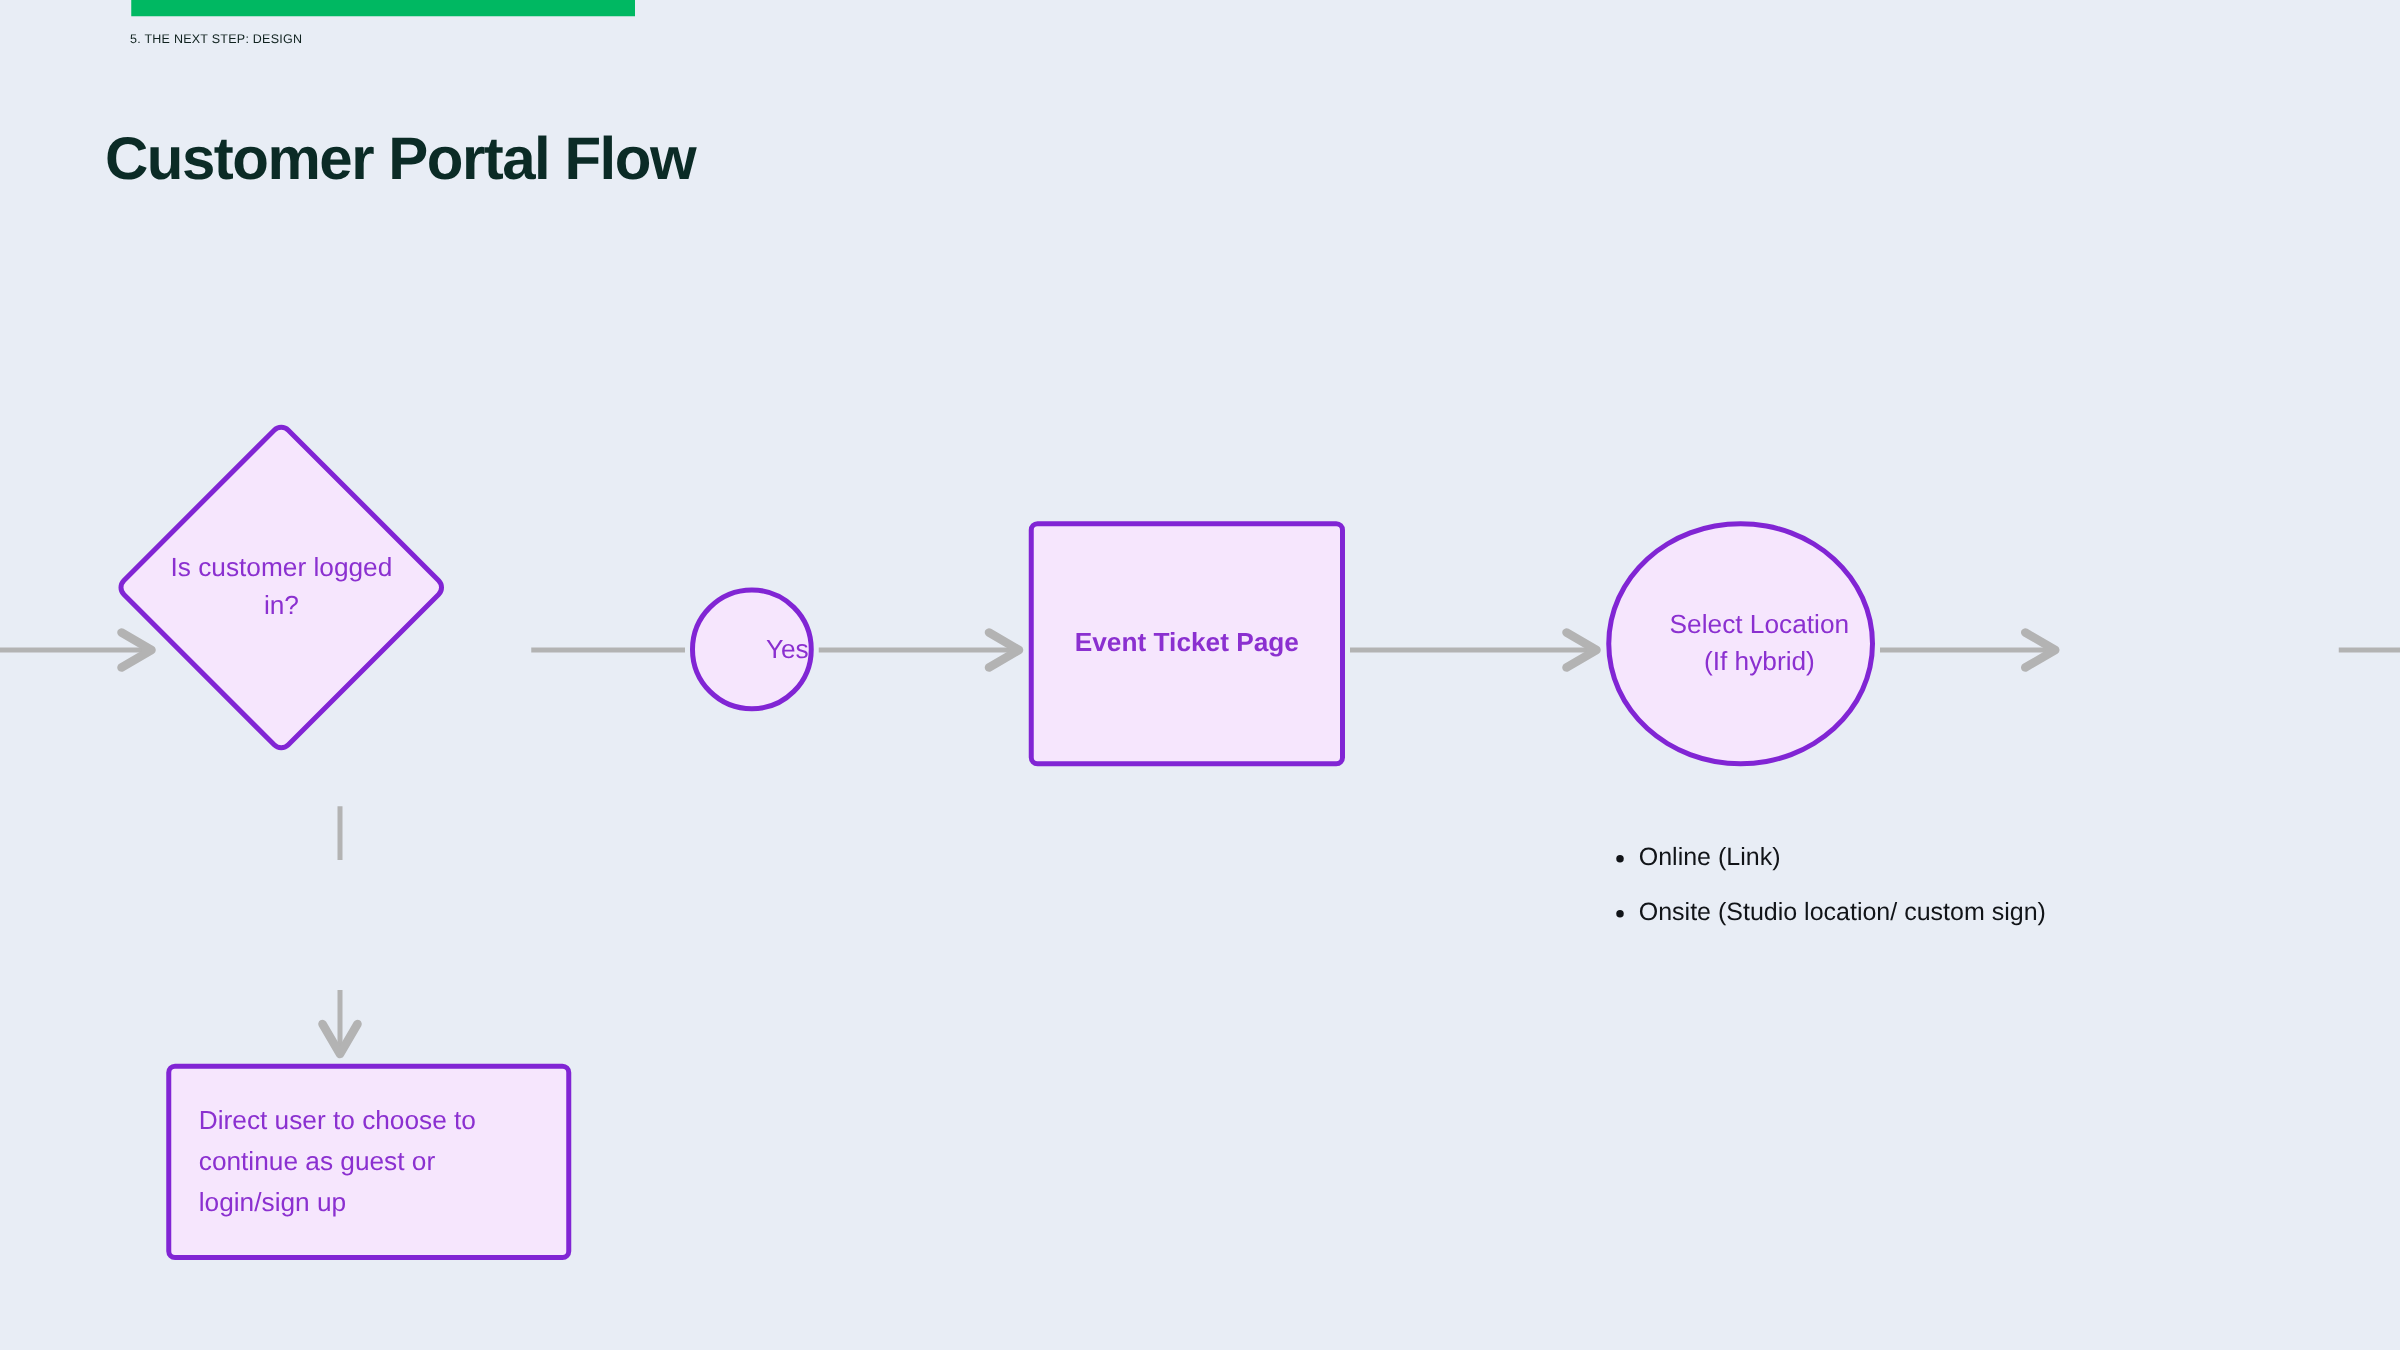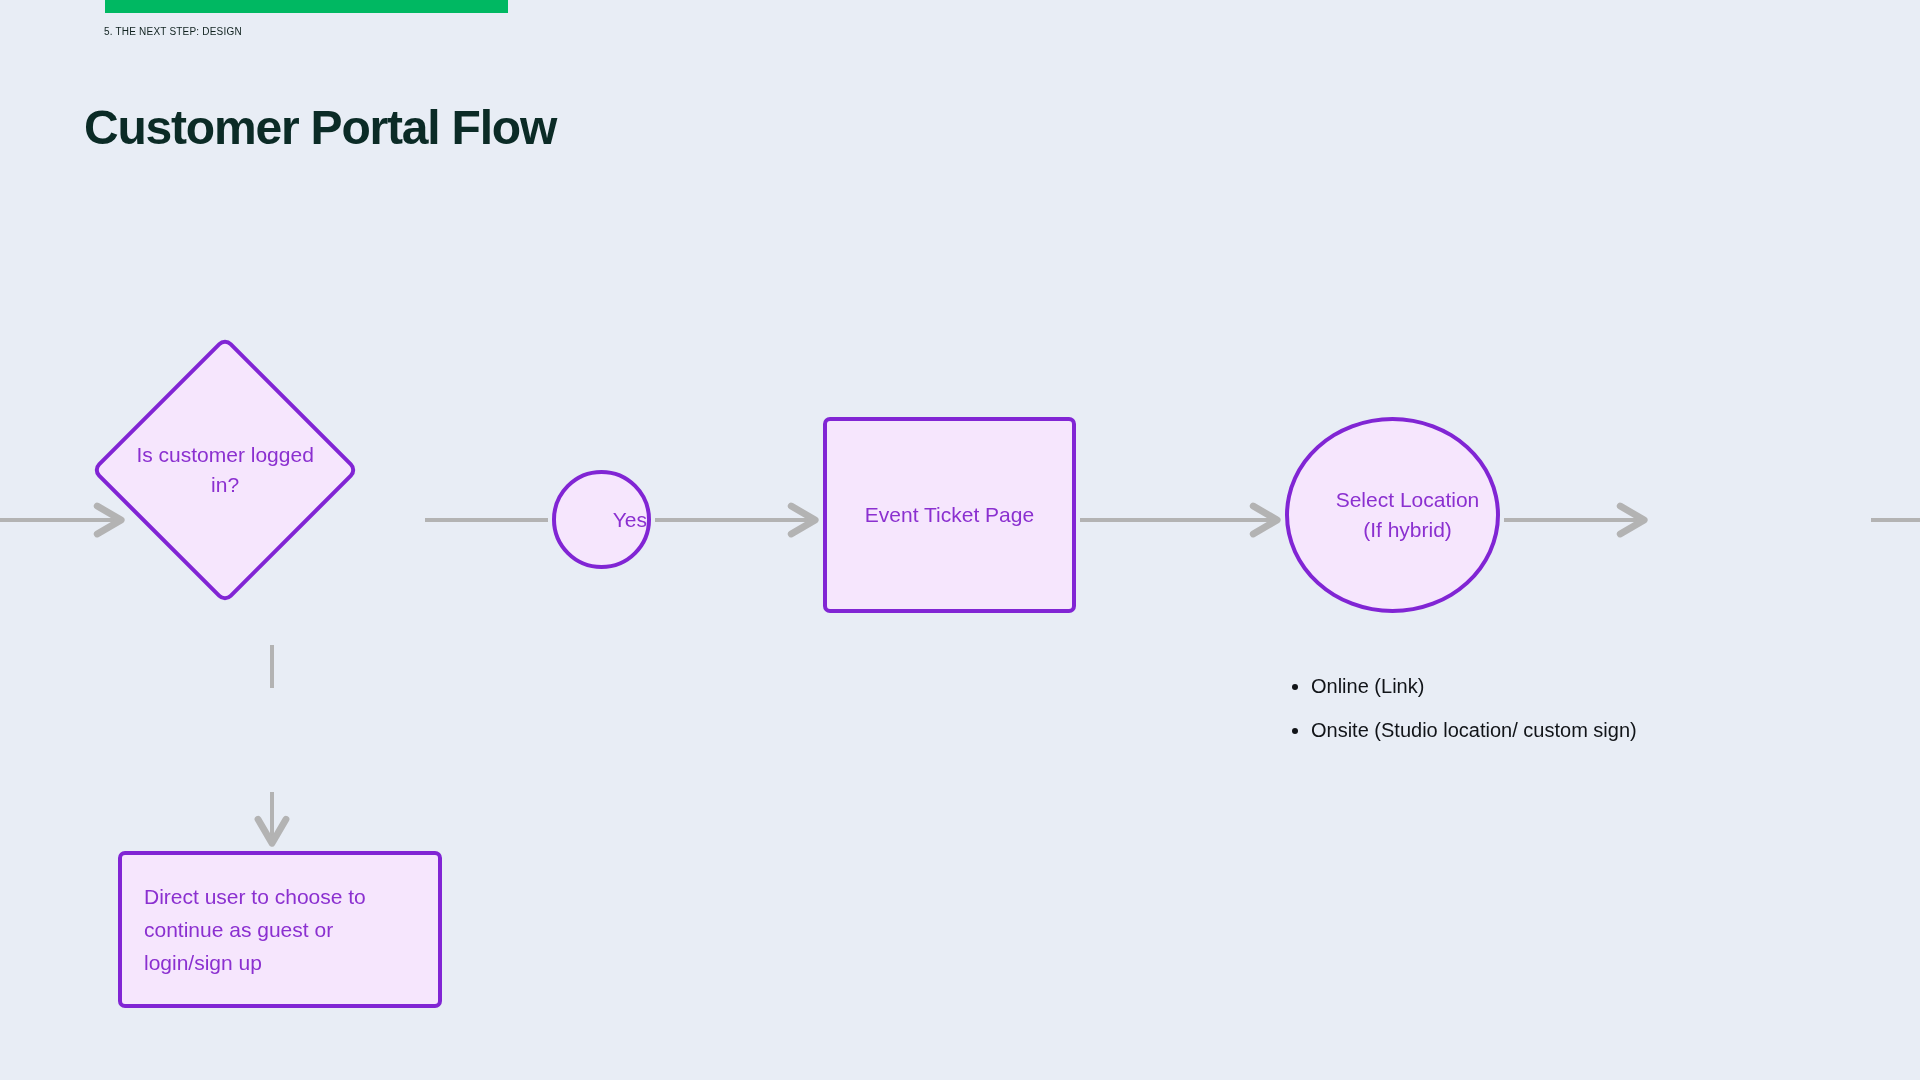--- a/index.html
+++ b/index.html
@@ -118,20 +118,21 @@
     justify-content: flex-start;
     text-align: left;
     padding: 0 22px;
     line-height: 1.58;
   }
   #node-event-page {
     left: 823px;
     top: 417px;
     width: 253px;
     height: 196px;
+    font-weight: bold;
   }
   #node-select-location {
     left: 1285px;
     top: 417px;
     width: 215px;
     height: 196px;
   }
   #node-select-ticket {
     left: 1652px;
     top: 417px;
@@ -192,21 +193,21 @@
 
   <div id="node-decision" class="node node-diamond" style="background: rgb(246, 230, 253); border-color: rgb(129, 37, 212); color: rgb(139, 48, 208);">
     <span class="dlabel">Is customer logged in?</span>
   </div>
 
   <div id="node-yes" class="node node-ellipse" style="background: rgb(246, 230, 253); border-color: rgb(129, 37, 212); color: rgb(139, 48, 208); justify-content: flex-end;">
     <span>Yes</span>
   </div>
 
 
-  <div id="node-guest-box" class="node node-rect" style="background: rgb(246, 230, 253); border-color: rgb(129, 37, 212); color: rgb(139, 48, 208);">
+  <div id="node-guest-box" class="node node-rect" style="background: rgb(246, 230, 253); border-color: rgb(129, 37, 212); color: rgb(139, 48, 208); margin-left: 15px;">
     <span>Direct user to choose to continue as guest or login/sign up</span>
   </div>
 
   <div id="node-event-page" class="node node-rect" style="background: rgb(246, 230, 253); border-color: rgb(129, 37, 212); color: rgb(139, 48, 208);">
     <span>Event Ticket Page</span>
   </div>
 
   <div id="node-select-location" class="node node-ellipse" style="background: rgb(246, 230, 253); border-color: rgb(129, 37, 212); color: rgb(139, 48, 208);">
     <span class="elabel">Select Location (If hybrid)</span>
   </div>

